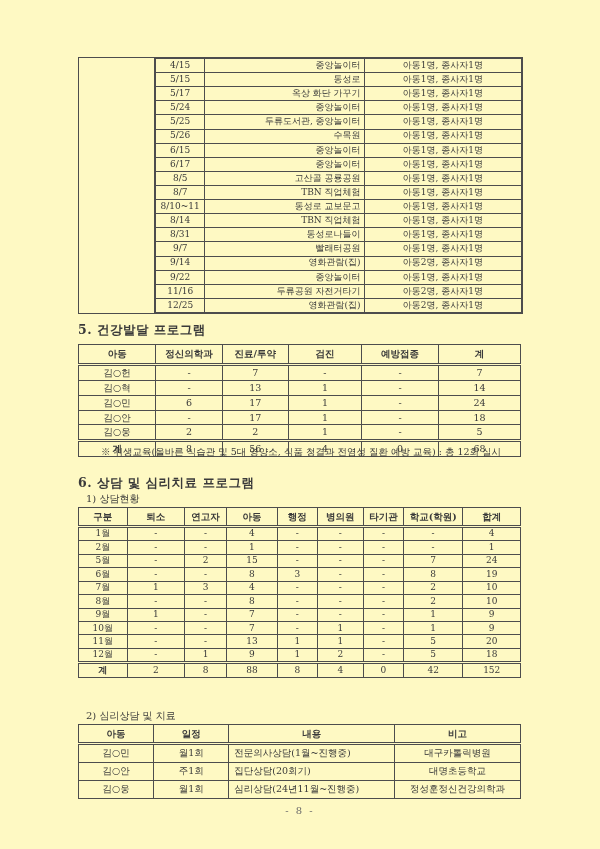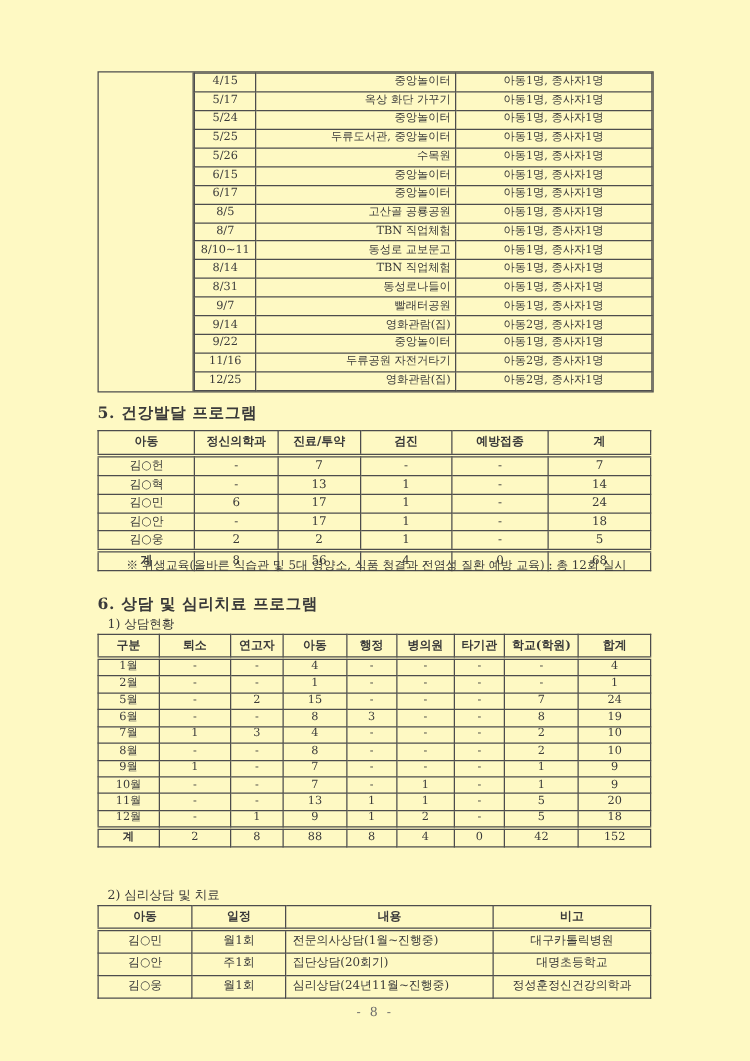--- a/index.html
+++ b/index.html
@@ -83,20 +83,25 @@
     <table>
       <colgroup>
           <col style="width:13.5%">
           <col style="width:43.5%">
           <col style="width:43%">
         </colgroup>
       <tbody>
           <tr>
             <td>4/15</td>
             <td>중앙놀이터</td>
+            <td>아동1명, 종사자1명</td>
+          </tr>
+          <tr>
+            <td>5/15</td>
+            <td>동성로</td>
             <td>아동1명, 종사자1명</td>
           </tr>
           <tr>
             <td>5/17</td>
             <td>옥상 화단 가꾸기</td>
             <td>아동1명, 종사자1명</td>
           </tr>
           <tr>
             <td>5/24</td>
             <td>중앙놀이터</td>

